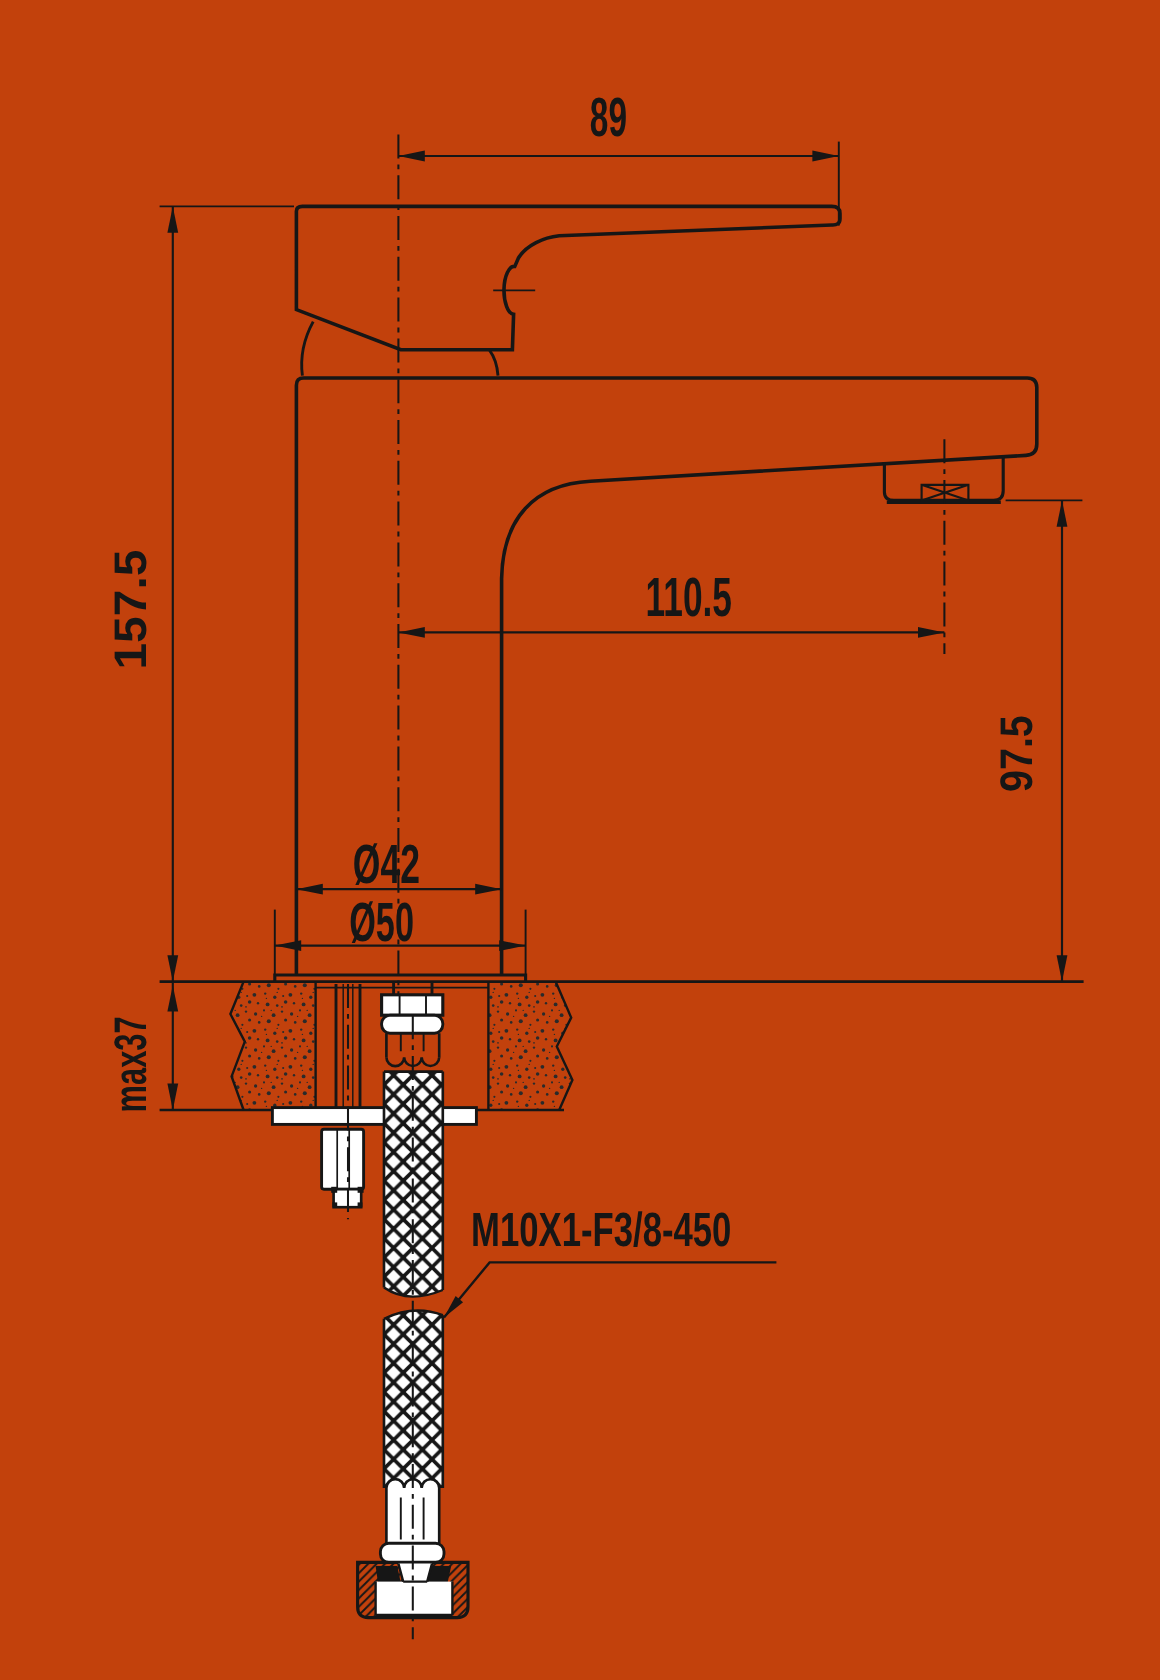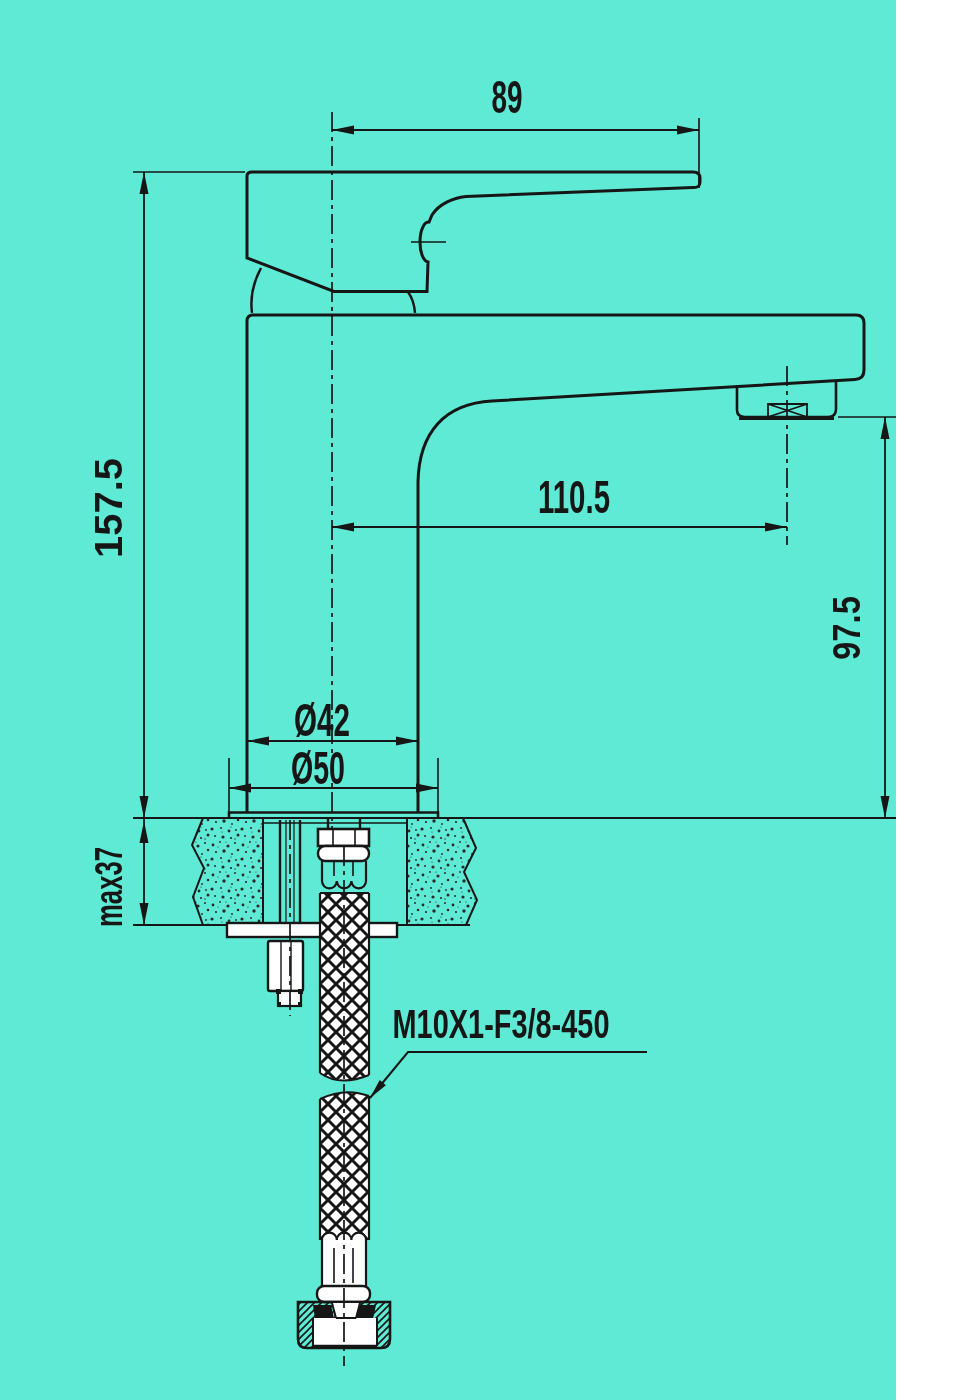--- a/index.html
+++ b/index.html
@@ -1,16 +1,16 @@
 <!DOCTYPE html>
 <html><head>
 <meta charset="utf-8">
 <style>
   html,body{margin:0;padding:0;background:#fff;}
-  .page{width:896px;height:1400px;background:#5eead4;position:relative;overflow:hidden;}
+  .page{width:967px;height:1400px;background:#c2410c;position:relative;overflow:hidden;}
   svg text{font-family:"Liberation Sans",sans-serif;font-weight:bold;fill:#161616;}
   .ln{stroke:#161616;fill:none;}
 </style>
 </head>
 <body>
 
 <div class="page">
 <svg width="967" height="1400" viewBox="0 0 967 1400">
   <defs>
     <pattern id="granite" width="30" height="30" patternUnits="userSpaceOnUse">

